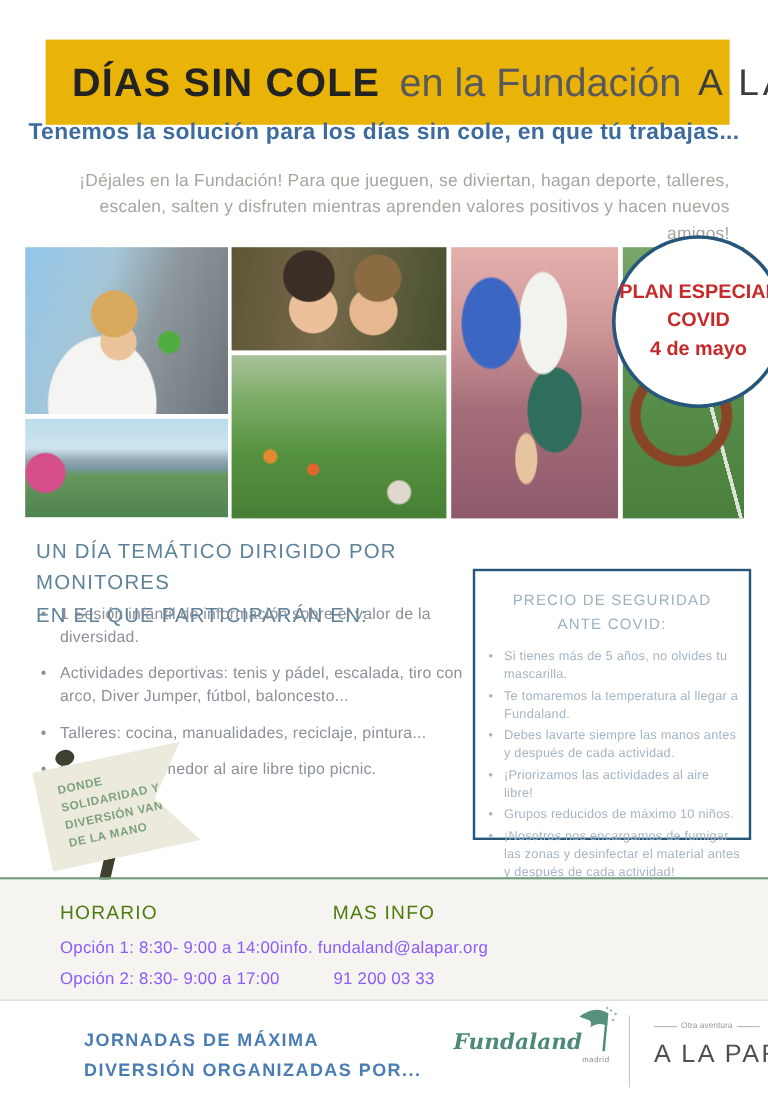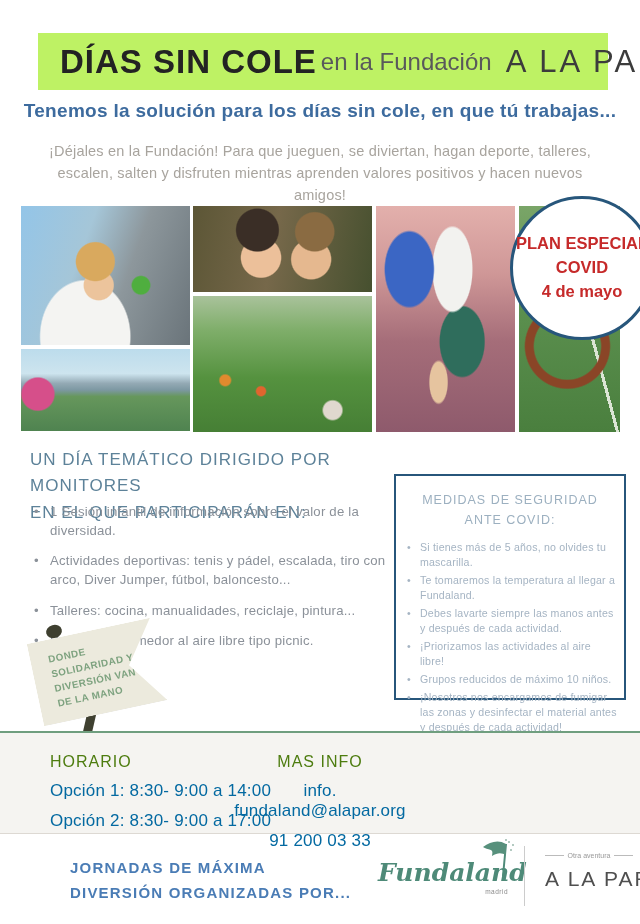--- a/index.html
+++ b/index.html
@@ -1,29 +1,29 @@
 <!DOCTYPE html>
 <html><head>
 <meta charset="utf-8">
 <style>
   html,body{margin:0;padding:0;background:#ffffff;}
   .page{position:relative;width:640px;height:924px;background:#ffffff;
         font-family:"Liberation Sans",sans-serif;overflow:hidden;}
 
   
-  .header-band{position:absolute;left:38px;top:33px;width:570px;height:57px;
-               background:#bef264;display:flex;align-items:center;white-space:nowrap;}
+  .header-band{position:absolute;left:38px;top:33px;width:570px;height:71px;
+               background:#eab308;display:flex;align-items:center;white-space:nowrap;}
   .flyer-title{font-size:33px;font-weight:bold;color:#232323;letter-spacing:1px;margin-left:22px;}
-  .flyer-sub{font-size:24px;color:#59595b;margin-left:4px;}
+  .flyer-sub{font-size:33px;color:#59595b;margin-left:16px;}
   .brand{font-size:31px;color:#3c3c3c;letter-spacing:3px;font-weight:300;margin-left:14px;position:relative;padding-right:26px;}
 
   
   .headline{position:absolute;top:100px;left:0;width:640px;text-align:center;
             font-size:19px;font-weight:bold;color:#3d6b9e;letter-spacing:.3px;}
-  .intro-par{position:absolute;top:141px;left:32px;width:576px;text-align:center;
+  .intro-par{position:absolute;top:141px;left:32px;width:576px;text-align:right;
              font-size:14.5px;color:#a8a49e;line-height:1.5;letter-spacing:.2px;}
 
   
   .ph{position:absolute;}
   .ph-climb{left:21px;top:206px;width:169px;height:139px;
     background:
       radial-gradient(circle at 44% 40%,#d9a95e 0 15%,transparent 16%),
       radial-gradient(circle at 46% 57%,#ecc49c 0 12%,transparent 13%),
       radial-gradient(circle at 71% 57%,#4fae3f 0 6%,transparent 7%),
       radial-gradient(ellipse at 38% 94%,#f4f4f2 0 30%,transparent 31%),
@@ -93,31 +93,31 @@
              clip-path:polygon(0 0,100% 0,76% 50%,100% 100%,0 100%);
              display:flex;flex-direction:column;justify-content:center;padding-left:18px;box-sizing:border-box;}
   .flag-body div{font-size:9.8px;font-weight:bold;color:#7da27f;letter-spacing:.5px;line-height:1.55;}
 
   
   .green-line{position:absolute;left:0;top:731px;width:640px;height:2px;background:#6f9e7f;}
   .info-band{position:absolute;left:0;top:733px;width:640px;height:100px;background:#f5f4f1;
              border-bottom:1px solid #ddd9d3;}
   .info-col{position:absolute;top:20px;}
   .info-title{font-size:16px;font-weight:normal;color:#4d7c0f;letter-spacing:1px;}
-  .info-line{font-size:17px;color:#0369a1;margin-top:10px;letter-spacing:.2px;}
+  .info-line{font-size:14px;color:#8b5cf6;margin-top:10px;letter-spacing:.2px;}
   .col-horario{left:50px;text-align:left;}
   .col-contact{left:220px;width:200px;text-align:center;}
   .col-precio{right:42px;text-align:right;}
 
   
   .jornadas{position:absolute;left:70px;top:856px;font-size:15px;font-weight:bold;
             color:#4a7cb5;letter-spacing:1.2px;line-height:1.65;}
   .fundaland{position:absolute;left:378px;top:858px;width:130px;}
   .fundaland-text{font-family:"DejaVu Serif",serif;font-style:italic;font-weight:bold;
-                  font-size:25px;color:#4e8a78;}
+                  font-size:18px;color:#4e8a78;}
   .fundaland-sub{font-size:6.5px;color:#8a8a8a;text-align:right;letter-spacing:.5px;margin-top:1px;}
   .fundaland-icon{position:absolute;right:-8px;top:-20px;}
   .footer-divider{position:absolute;left:524px;top:846px;width:1px;height:60px;background:#cccccc;}
   .alapar{position:absolute;left:545px;top:852px;width:88px;text-align:center;}
   .alapar-tagline{display:flex;align-items:center;gap:4px;font-size:7px;color:#999999;}
   .alapar-tagline::before,.alapar-tagline::after{content:"";flex:1;height:1px;background:#bbbbbb;}
   .alapar-brand{margin-top:8px;font-size:21px;font-weight:300;color:#4f4f4f;letter-spacing:2px;white-space:nowrap;}
 </style>
 </head>
 <body>
@@ -156,21 +156,21 @@
   </div>
   <ul class="program-list">
     <li>1 Sesión infantil de información sobre el valor de la diversidad.</li>
     <li>Actividades deportivas: tenis y pádel, escalada, tiro con arco, Diver Jumper, fútbol, baloncesto...</li>
     <li>Talleres: cocina, manualidades, reciclaje, pintura...</li>
     <li>Servicio de comedor al aire libre tipo picnic.</li>
   </ul>
 
   <div class="measures">
     <div class="measures-title">
-      <div>MEDIDAS DE SEGURIDAD</div>
+      <div>PRECIO DE SEGURIDAD</div>
       <div>ANTE COVID:</div>
     </div>
     <ul class="measures-list">
       <li>Si tienes más de 5 años, no olvides tu mascarilla.</li>
       <li>Te tomaremos la temperatura al llegar a Fundaland.</li>
       <li>Debes lavarte siempre las manos antes y después de cada actividad.</li>
       <li>¡Priorizamos las actividades al aire libre!</li>
       <li>Grupos reducidos de máximo 10 niños.</li>
       <li>¡Nosotros nos encargamos de fumigar las zonas y desinfectar el material antes y después de cada actividad!</li>
     </ul>

